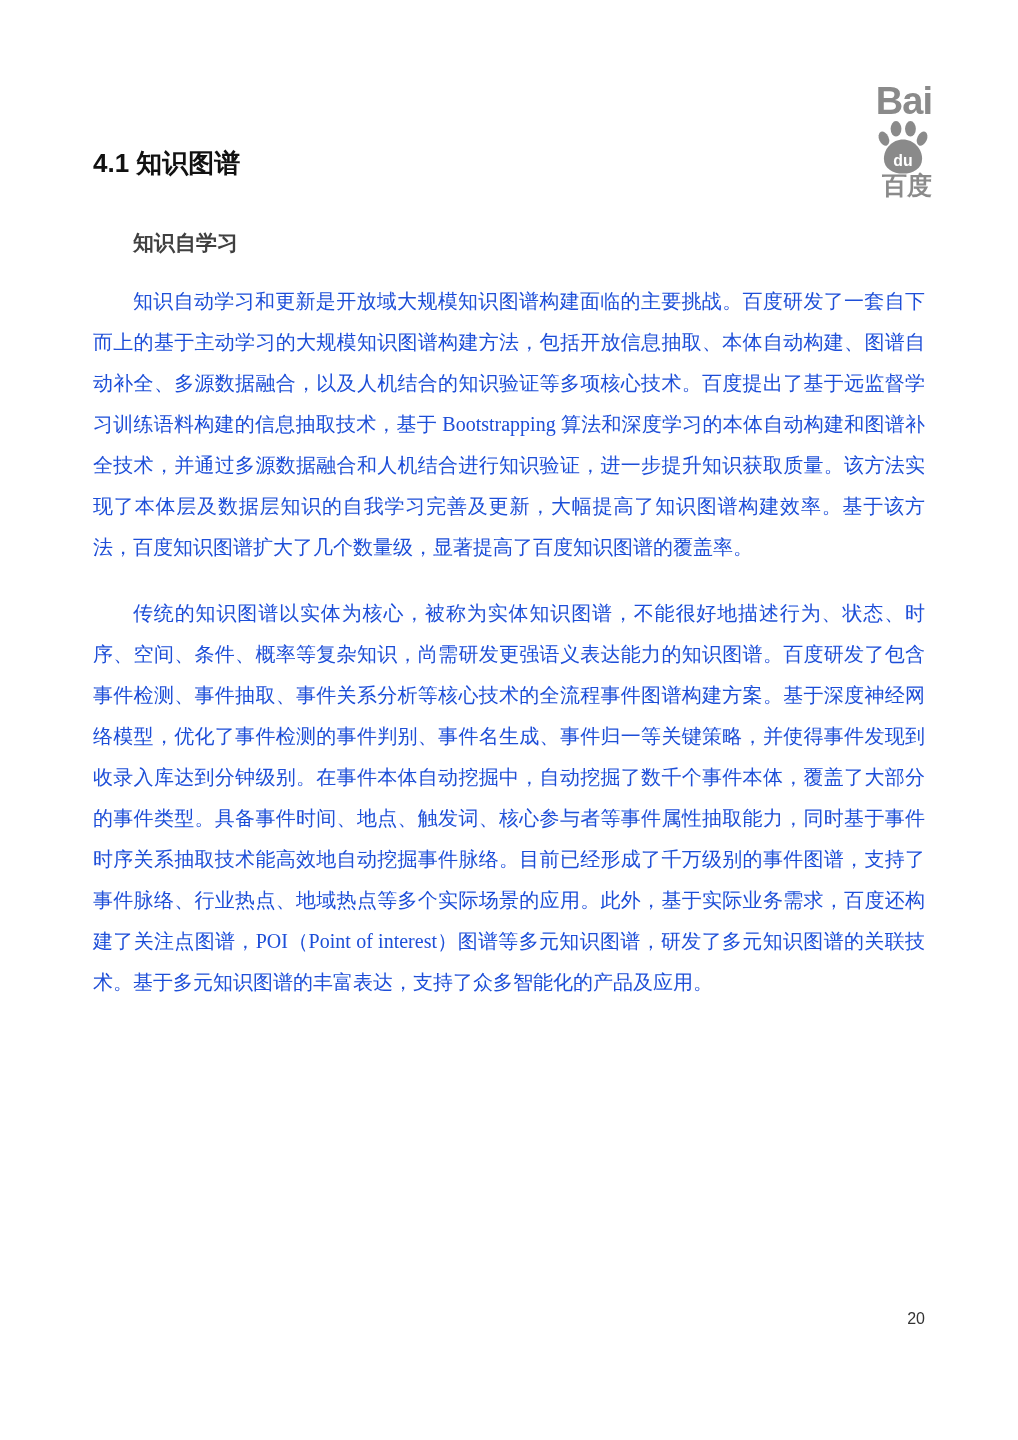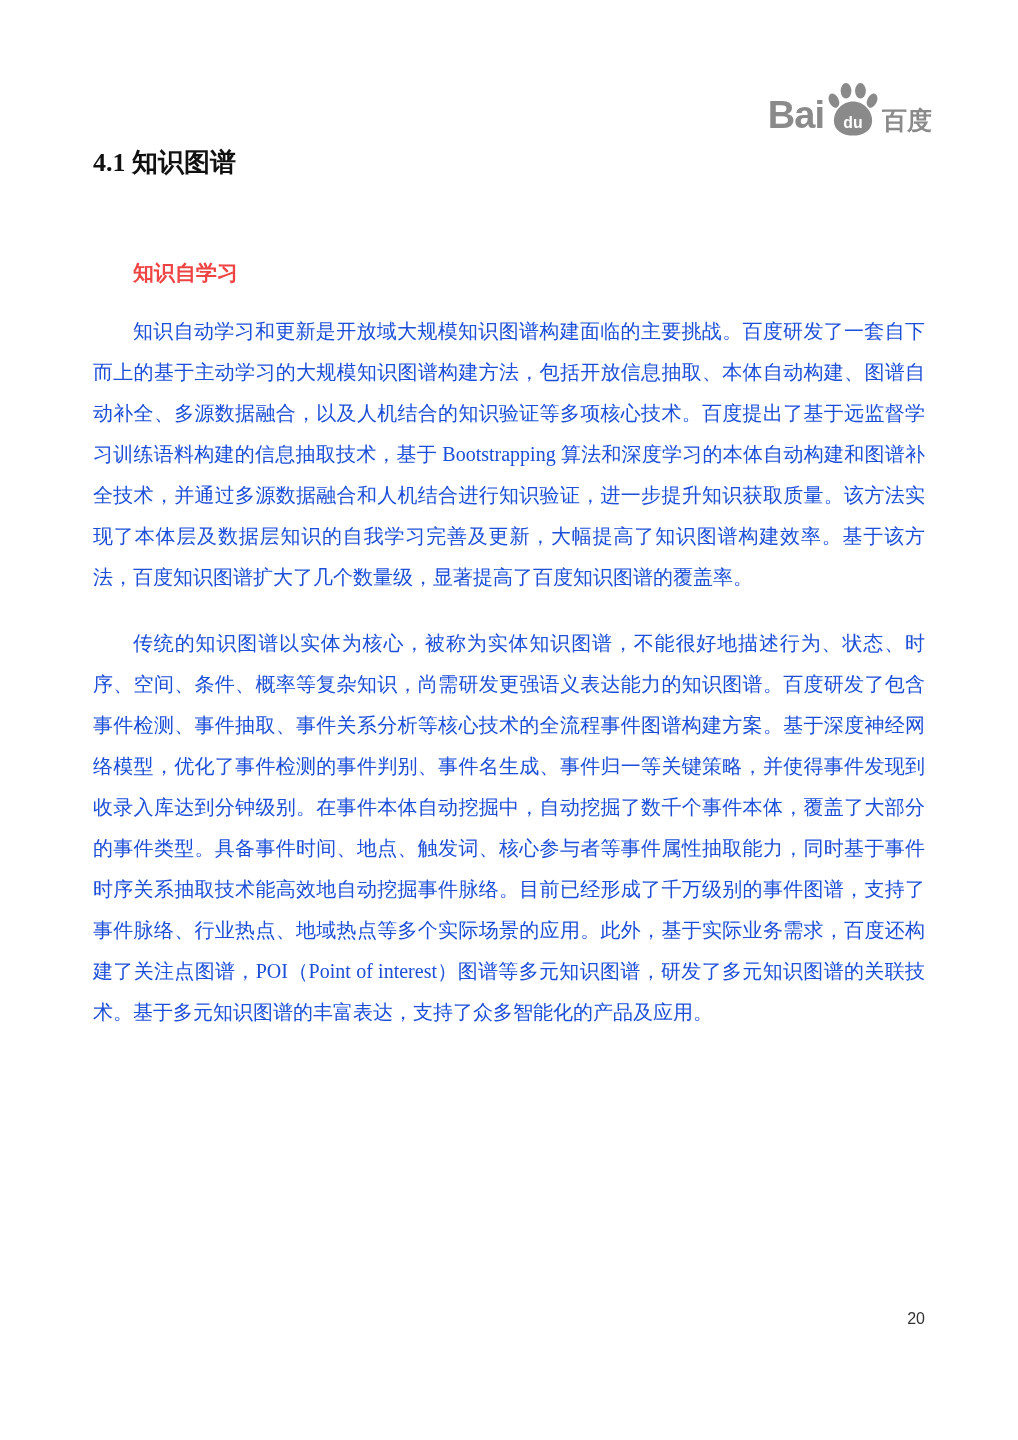--- a/index.html
+++ b/index.html
@@ -22,20 +22,21 @@
   .logo {
     position: absolute;
     top: 82px;
     right: 86px;
     display: flex;
     align-items: flex-end;
     color: #8a8a8a;
     font-family: "Liberation Sans", "DejaVu Sans", sans-serif;
     font-weight: bold;
     user-select: none;
+    flex-direction: column;
   }
   .logo-bai {
     font-size: 38px;
     line-height: 1;
     letter-spacing: -1px;
   }
   .logo-paw {
     width: 56px;
     height: 54px;
     margin: 0 1px -2px 1px;
@@ -47,34 +48,34 @@
   }
 
   
   .content {
     position: absolute;
     left: 93px;
     top: 146px;
     width: 832px;
   }
   .doc-title {
-    margin: 0 0 80px 0;
+    margin: 0 0 50px 0;
     font-size: 26px;
     line-height: 34px;
     font-weight: bold;
-    font-family: Liberation Serif, serif;
+    font-family: Liberation Sans, sans-serif;
     color: #111111;
   }
   .section-heading {
     margin: 21px 0 0 0;
     padding-left: 40px;
     font-size: 21px;
     line-height: 26px;
     font-weight: bold;
-    color: #ef4444;
+    color: #404040;
   }
   .para {
     margin: 25px 0 0 0;
     font-size: 20px;
     line-height: 41px;
     text-align: justify;
     text-indent: 2em;
     color: #1d4ed8;
   }
 

